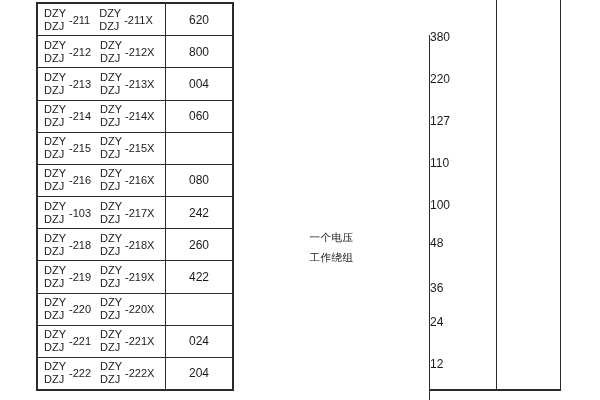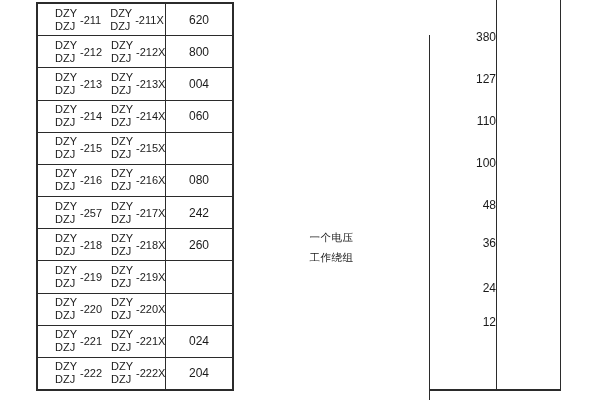--- a/index.html
+++ b/index.html
@@ -11,37 +11,37 @@
   
   .grid{
     position:absolute;left:36px;top:2px;width:198px;height:389px;
     border:2px solid #2b2b2b;box-sizing:border-box;
     display:flex;flex-direction:column;background:#ffffff;
   }
   .row{flex:1;display:flex;border-bottom:1.5px solid #2b2b2b;box-sizing:border-box;min-height:0;}
   .row:last-child{border-bottom:none;}
   .cell-model{
     width:128px;border-right:1.5px solid #2b2b2b;box-sizing:border-box;
-    display:flex;align-items:center;padding-left:17px;font-size:11px;
+    display:flex;align-items:center;padding-left:6px;font-size:11px;
   }
   .stack{display:flex;flex-direction:column;line-height:13px;}
   .stack.right{margin-left:9px;}
   .suffix{margin-left:3px;align-self:center;white-space:nowrap;}
   .cell-num{flex:1;display:flex;align-items:center;justify-content:center;font-size:12px;}
   
   .strip{
     position:absolute;top:0;height:391px;box-sizing:border-box;
     border-right:1.5px solid #2b2b2b;border-bottom:2px solid #2b2b2b;background:#ffffff;
   }
   .strip-label{left:234px;width:196px;margin-top:35px;}
   .strip-volt{left:430px;width:67px;}
   .strip-empty{left:497px;width:64px;}
   .cjk-block{position:absolute;top:195px;left:0;right:0;text-align:center;font-size:10.5px;letter-spacing:0.5px;}
   .cjk-block div{line-height:15px;margin-bottom:5px;}
-  .volt{position:absolute;left:0;right:0;height:16px;line-height:16px;text-align:right;font-size:12px;}
+  .volt{position:absolute;left:0;right:0;height:16px;line-height:16px;text-align:left;font-size:12px;}
   .volt:nth-child(1){top:29px}
   .volt:nth-child(2){top:71px}
   .volt:nth-child(3){top:113px}
   .volt:nth-child(4){top:155px}
   .volt:nth-child(5){top:197px}
   .volt:nth-child(6){top:235px}
   .volt:nth-child(7){top:280px}
   .volt:nth-child(8){top:314px}
   .volt:nth-child(9){top:356px}
 </style>
@@ -145,21 +145,21 @@
     </div>
     <div class="cell-num">080</div>
   </div>
 
   <div class="row">
     <div class="cell-model">
       <span class="stack">
         <span>DZY</span>
         <span>DZJ</span>
       </span>
-      <span class="suffix">-257</span>
+      <span class="suffix">-103</span>
       <span class="stack right">
         <span>DZY</span>
         <span>DZJ</span>
       </span>
       <span class="suffix">-217X</span>
     </div>
     <div class="cell-num">242</div>
   </div>
 
   <div class="row">
@@ -184,20 +184,21 @@
         <span>DZY</span>
         <span>DZJ</span>
       </span>
       <span class="suffix">-219</span>
       <span class="stack right">
         <span>DZY</span>
         <span>DZJ</span>
       </span>
       <span class="suffix">-219X</span>
     </div>
+    <div class="cell-num">422</div>
   </div>
 
   <div class="row">
     <div class="cell-model">
       <span class="stack">
         <span>DZY</span>
         <span>DZJ</span>
       </span>
       <span class="suffix">-220</span>
       <span class="stack right">
@@ -243,20 +244,21 @@
 
   <div class="strip strip-label">
     <div class="cjk-block">
       <div>一个电压</div>
       <div>工作绕组</div>
     </div>
   </div>
 
   <div class="strip strip-volt" id="volt-col">
       <div class="volt">380</div>
+      <div class="volt">220</div>
       <div class="volt">127</div>
       <div class="volt">110</div>
       <div class="volt">100</div>
       <div class="volt">48</div>
       <div class="volt">36</div>
       <div class="volt">24</div>
       <div class="volt">12</div>
     </div>
 
   <div class="strip strip-empty"></div>

